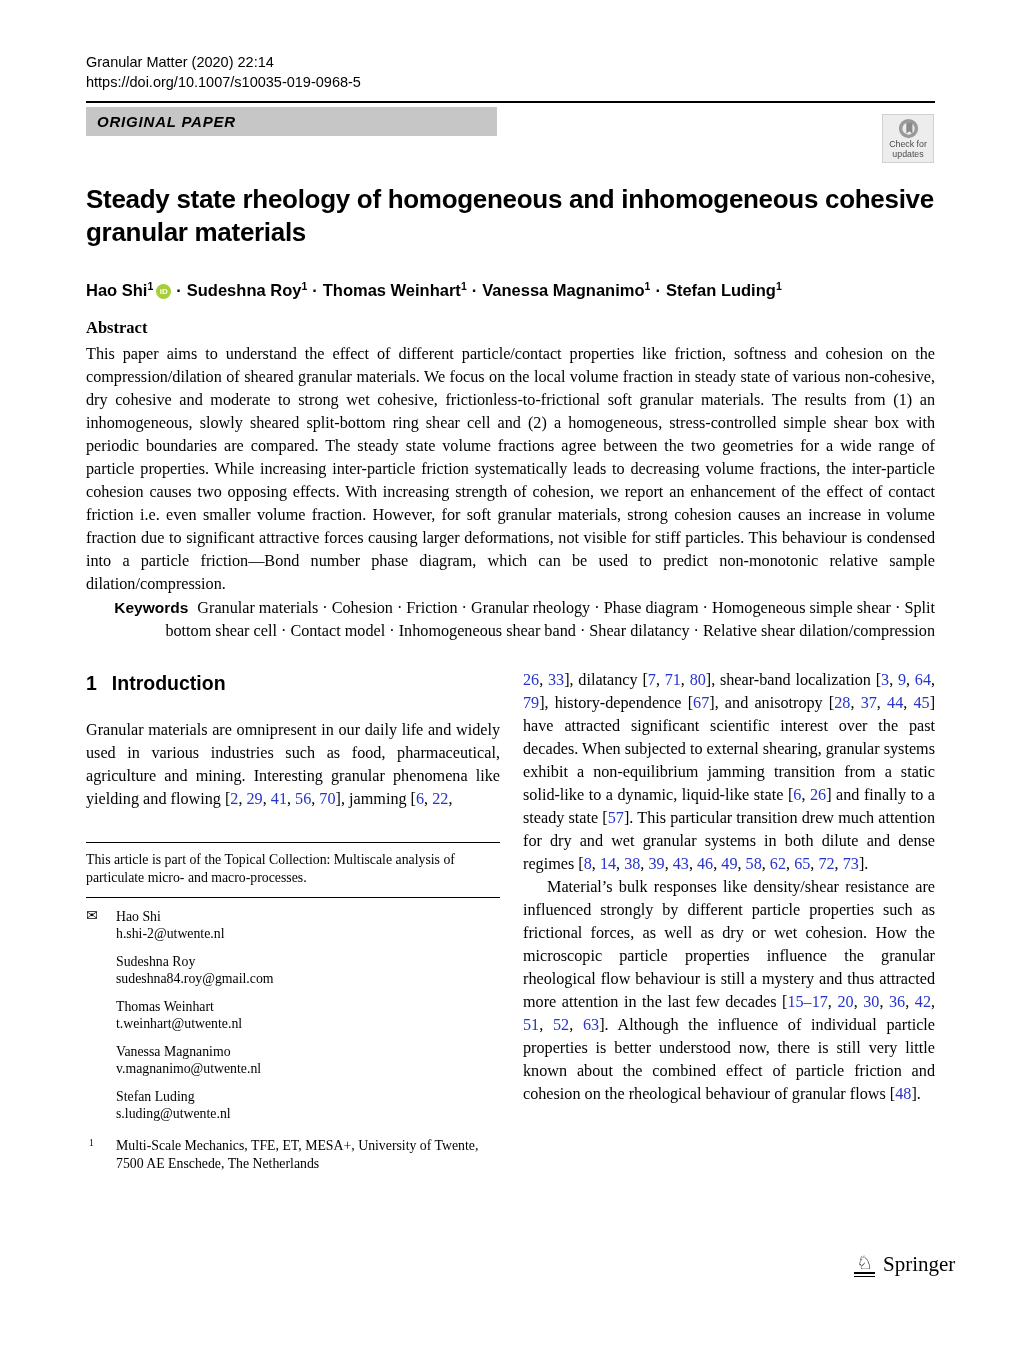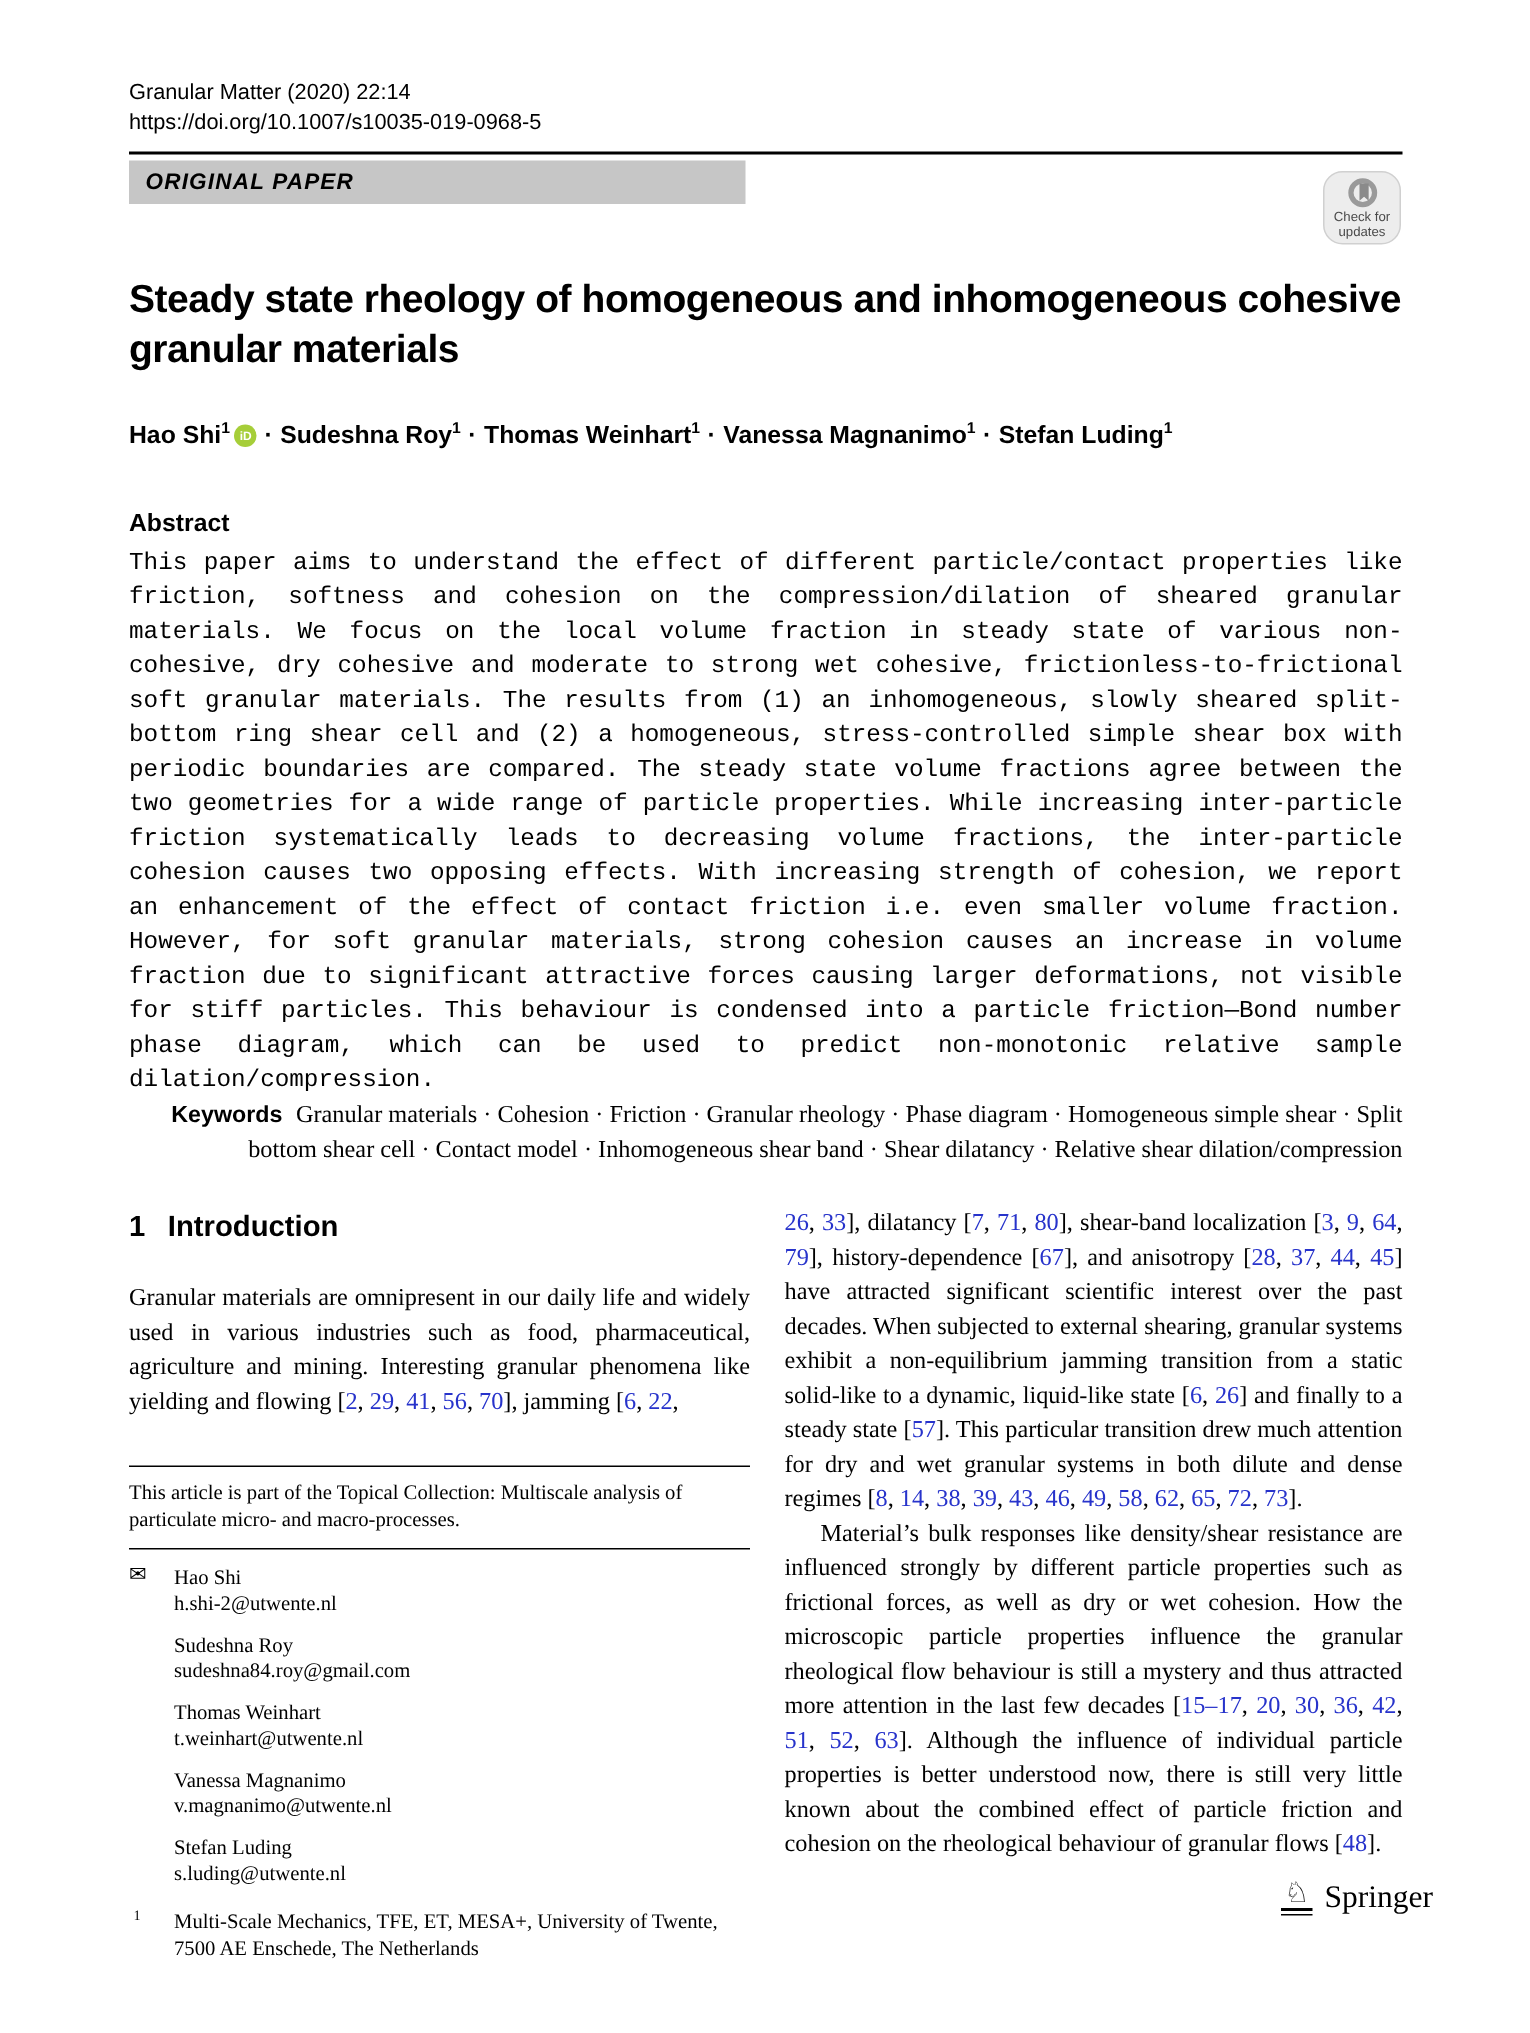--- a/index.html
+++ b/index.html
@@ -16,43 +16,43 @@
   .hdr { font-size: 14.5px; line-height: 20px; }
 
   .banner-row { position: relative; margin-top: 9px; border-top: 2.5px solid #000; }
   .banner {
     margin-top: 4px; width: 411px; height: 29px; box-sizing: border-box;
     background: #c6c6c6; display: flex; align-items: center; padding-left: 11px;
     font-weight: bold; font-size: 15px; letter-spacing: 0.8px; font-style: italic;
   }
   .badge {
     position: absolute; right: 1px; top: 11px; width: 50px; height: 47px;
-    background: #ededed; border: 1px solid #d0d0d0; border-radius: 13px;
+    background: #ededed; border: 1px solid #d0d0d0; border-radius: 0;
     display: flex; flex-direction: column; align-items: center; justify-content: center;
     cursor: pointer;
   }
   .badge svg { width: 21px; height: 21px; margin-bottom: 1px; }
   .badge .bt { font-size: 8.8px; line-height: 9.6px; color: #4a4a4a; text-align: center; }
 
   h1.title { margin: 47px 0 0 0; font-size: 26px; line-height: 33px; letter-spacing: -0.3px; font-weight: bold; }
 
   .authors { margin-top: 30px; font-size: 16.5px; font-weight: bold; }
   .authors sup { font-size: 10.5px; }
   .sep { margin: 0 5px; }
   .orcid {
     display: inline-block; width: 15px; height: 15px; border-radius: 50%;
     background: #a6ce39; color: #fff; font-size: 8px; font-weight: bold;
     text-align: center; line-height: 15px; vertical-align: 2px; margin-left: 3px;
   }
 
   .meta { margin-top: 27px; font-size: 14.5px; line-height: 19px; }
 
-  .abs-h { margin-top: 40px; font-size: 16.5px; font-weight: bold; }
+  .abs-h { margin-top: 18px; font-size: 16.5px; font-weight: bold; font-family: Liberation Serif, serif; }
   .serif { font-family: "Liberation Serif", serif; }
-  .abs-body { margin-top: 5px; font-size: 16.2px; line-height: 23px; text-align: justify; font-family: Liberation Mono, monospace; }
+  .abs-body { margin-top: 5px; font-size: 16.2px; line-height: 23px; text-align: justify; }
 
   .keywords { font-size: 16.2px; line-height: 23px; font-family: "Liberation Serif", serif; text-align: right; }
   .keywords .kw-label { font-family: "Liberation Sans", sans-serif; font-weight: bold; font-size: 15.5px; margin-right: 9px; }
 
   .cols { margin-top: 26px; display: flex; gap: 23px; }
   .col-l { width: 414px; } .col-r { width: 412px; }
 
   h2.sec { margin: 3px 0 24px 0; font-size: 19.5px; font-weight: bold; }
   h2.sec .secnum { margin-right: 15px; }
 

